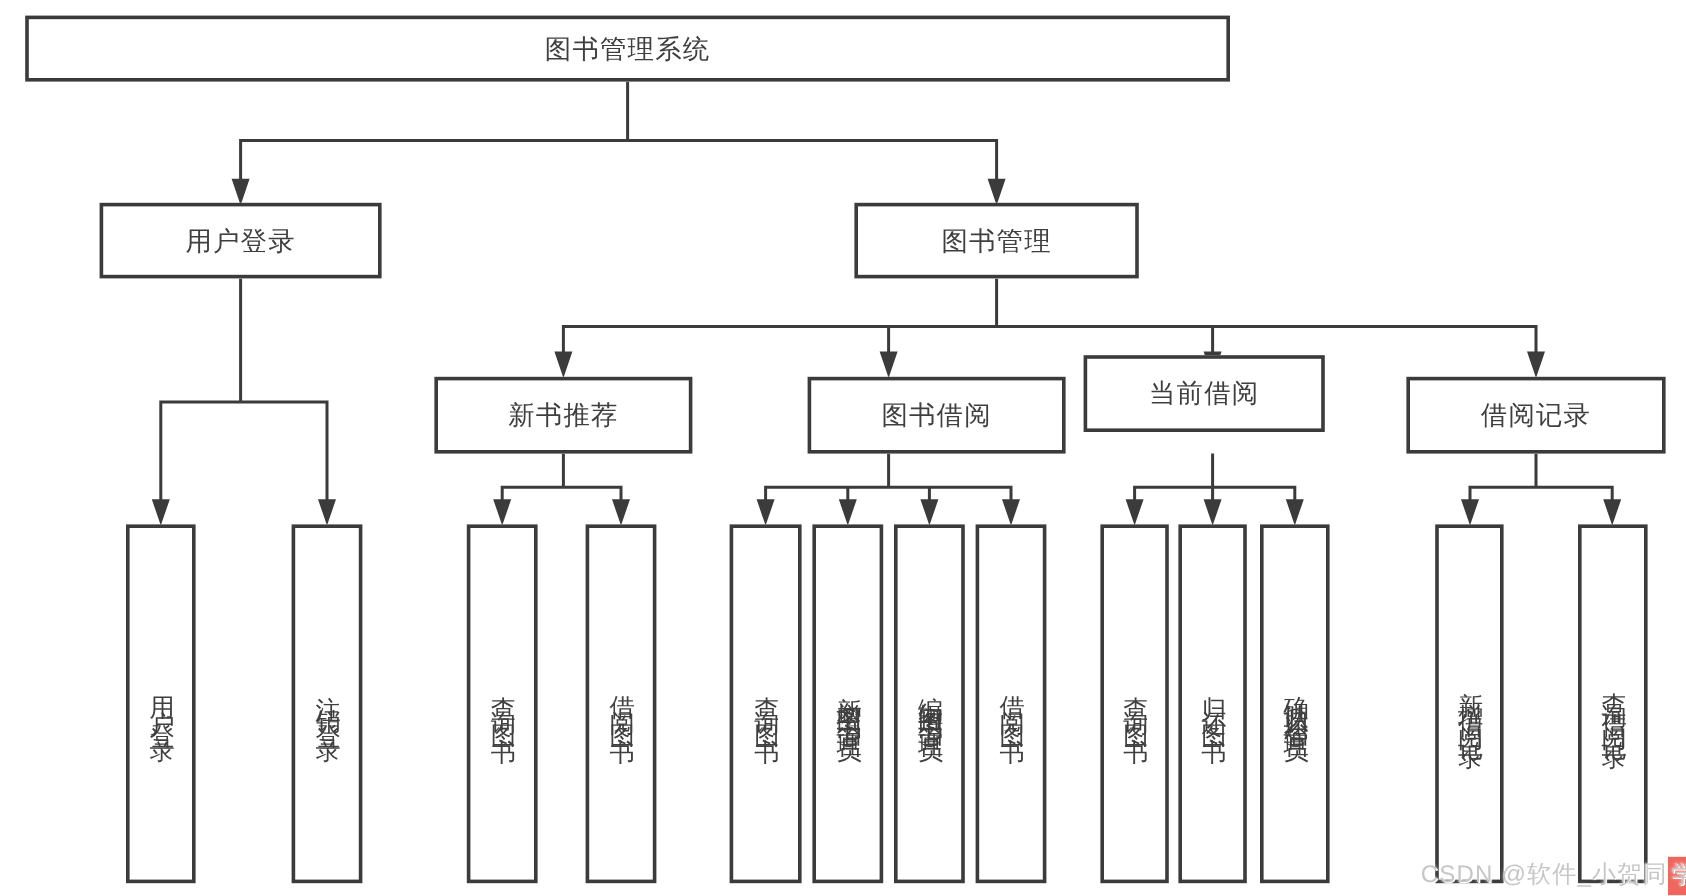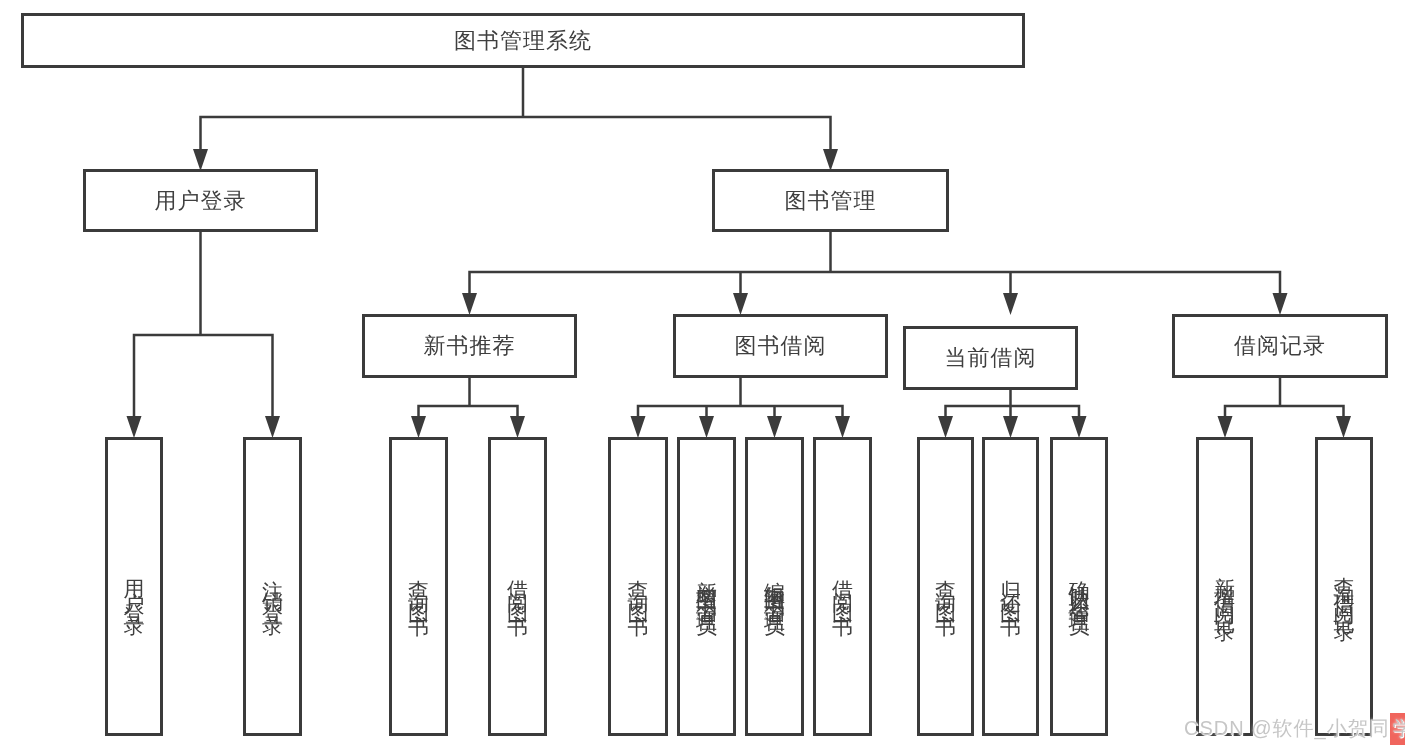--- a/index.html
+++ b/index.html
@@ -102,21 +102,21 @@
       M1336,416 L1351,416 L1343.5,438 Z"></path>
   </svg>
 
   <div class="box" style="left:21px;top:13px;width:1004px;height:55px;">图书管理系统</div>
 
   <div class="box" style="left:83px;top:169px;width:235px;height:63px;">用户登录</div>
   <div class="box" style="left:712px;top:169px;width:237px;height:63px;text-align:right;">图书管理</div>
 
   <div class="box" style="left:362px;top:314px;width:215px;height:64px;">新书推荐</div>
   <div class="box" style="left:633px;top:314px;width:215px;height:64px;margin-left:40px;">图书借阅</div>
-  <div class="box" style="left:903px;top:326px;width:175px;height:64px;">当前借阅</div>
+  <div class="box" style="left:903px;top:296px;width:201px;height:64px;">当前借阅</div>
   <div class="box" style="left:1172px;top:314px;width:216px;height:64px;">借阅记录</div>
 
   <div class="box vbox sp4" style="left:105px;top:437px;width:58px;height:299px;">用户登录</div>
   <div class="box vbox sp4" style="left:243px;top:437px;width:59px;height:299px;">注销登录</div>
 
   <div class="box vbox sp4" style="left:389px;top:437px;width:59px;height:299px;">查询图书</div>
   <div class="box vbox sp4" style="left:488px;top:437px;width:59px;height:299px;">借阅图书</div>
 
   <div class="box vbox sp4" style="left:608px;top:437px;width:60px;height:299px;">查询图书</div>
   <div class="box vbox sp9" style="left:677px;top:437px;width:59px;height:299px;">新增图书（管理员）</div>

